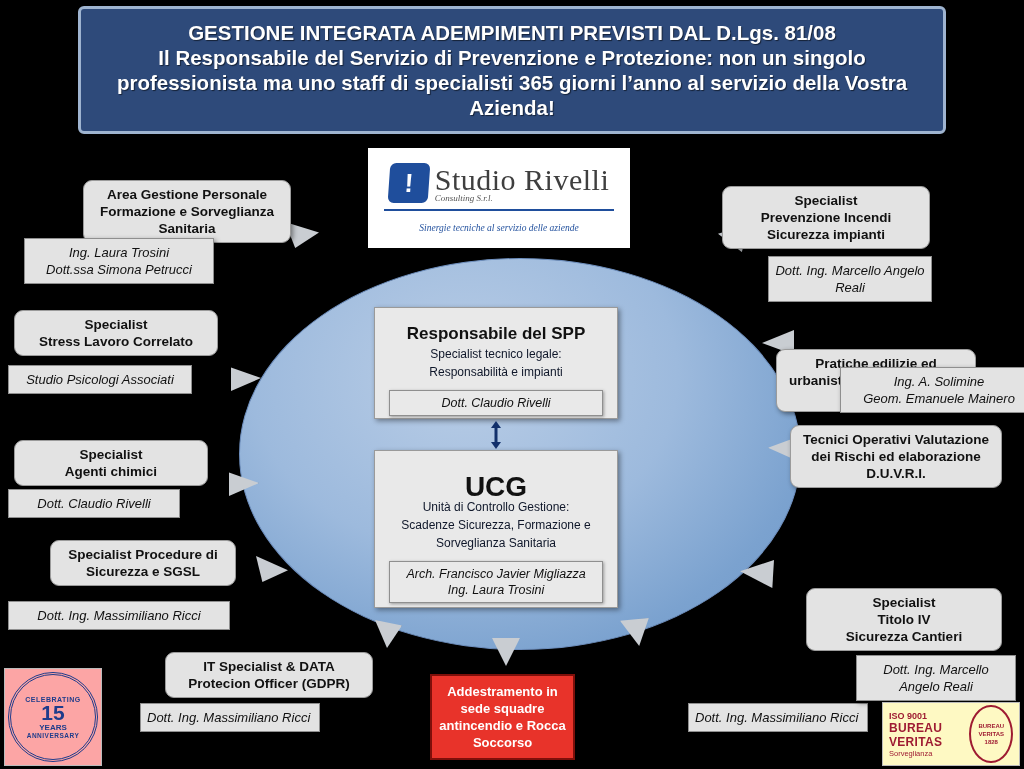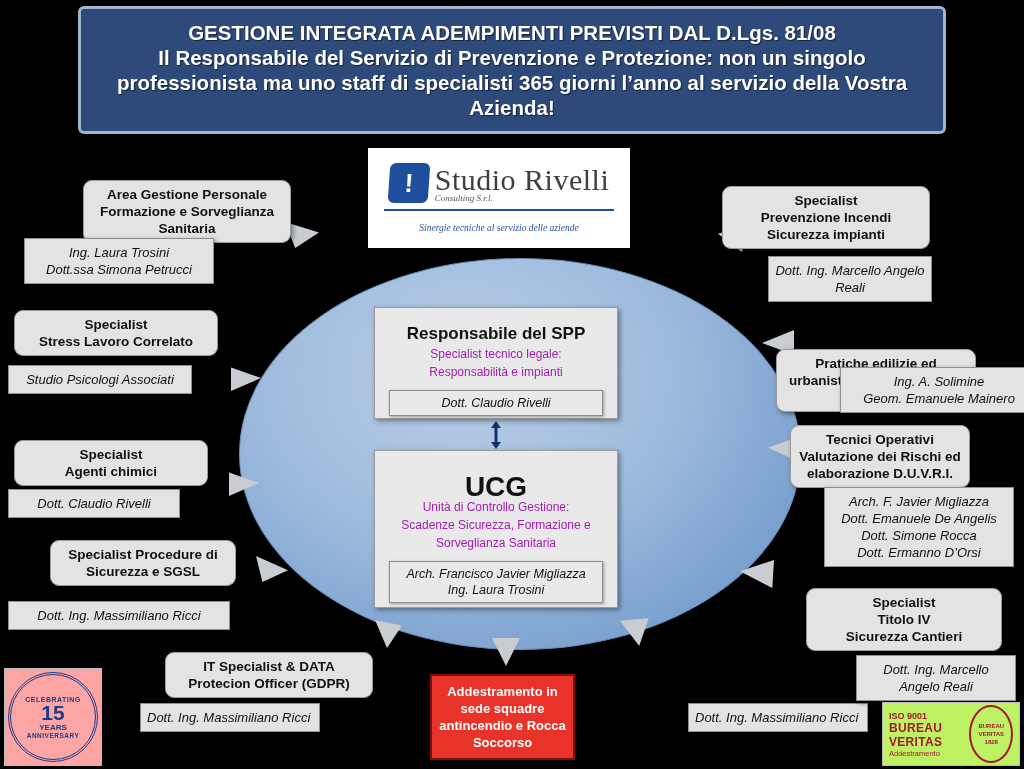--- a/index.html
+++ b/index.html
@@ -76,21 +76,21 @@
     background:#e9e9e9;
     border:1px solid #9a9a9a;
     box-shadow:2px 2px 5px rgba(0,0,0,.4);
     box-sizing:border-box;
     text-align:center;
   }
   #spp-card{left:374px;top:307px;width:244px;height:112px;padding:16px 8px 0 8px;}
   #ucg-card{left:374px;top:450px;width:244px;height:158px;padding:10px 8px 0 8px;}
   .cc-title{font-weight:bold;font-size:17px;color:#111;line-height:20px;}
   .cc-title.big{font-size:28px;margin-top:16px;}
-  .cc-sub{font-size:12px;color:#a21caf;line-height:15px;margin-top:3px;}
+  .cc-sub{font-size:12px;color:#0f172a;line-height:15px;margin-top:3px;}
   .cc-name{
     background:#e9e9e9;border:1px solid #8f8f8f;
     margin:10px 6px 0 6px;padding:4px 4px;
     font-style:italic;font-size:12.5px;color:#111;line-height:16px;
     box-shadow:1px 1px 3px rgba(0,0,0,.35);
   }
   .arrow-vert{
     position:absolute;left:489px;top:421px;width:14px;height:28px;
   }
 
@@ -142,21 +142,21 @@
     display:flex;flex-direction:column;align-items:center;justify-content:center;
     color:#1f3c8b;text-align:center;
   }
   .seal .top{font-size:7px;font-weight:bold;letter-spacing:.5px;}
   .seal .num{font-size:21px;font-weight:bold;line-height:20px;}
   .seal .yr{font-size:8px;font-weight:bold;}
   .seal .bot{font-size:6.5px;font-weight:bold;letter-spacing:.5px;}
 
   .badge-right{
     position:absolute;left:882px;top:702px;width:138px;height:64px;
-    background:#bef264;border:1px solid #bbb;
+    background:#fef9c3;border:1px solid #bbb;
     display:flex;align-items:center;justify-content:space-between;
     padding:0 6px;box-sizing:border-box;
   }
   .bv{color:#9e1b32;text-align:left;}
   .bv .iso{font-size:9px;font-weight:bold;}
   .bv .nm{font-size:12px;font-weight:bold;letter-spacing:.3px;}
   .bv .cert{font-size:7.5px;}
   .bv-mark{
     width:54px;height:54px;border-radius:50%;
     border:2px solid #9e1b32;color:#9e1b32;
@@ -273,27 +273,21 @@
   <div class="sat" style="left:806px;top:588px;">
     <div class="sat-head" style="width:196px;white-space:pre-line;">Specialist
 Titolo IV
 Sicurezza Cantieri</div>
   </div>
   <div class="sat" style="left:856px;top:655px;">
     <div class="sat-body" style="width:160px;">Dott. Ing. Marcello Angelo Reali</div>
   </div>
 
   <div class="sat" style="left:790px;top:425px;">
-    <div class="sat-head" style="width:180px;">Tecnici Operativi Valutazione dei Rischi ed elaborazione D.U.V.R.I.</div>
-  </div>
-  <div class="sat" style="left:824px;top:487px;">
-    <div class="sat-body" style="width:190px;white-space:pre-line;">Arch. F. Javier Migliazza
-Dott. Emanuele De Angelis
-Dott. Simone Rocca
-Dott. Ermanno D’Orsi</div>
+    <div class="sat-head" style="width:212px;">Tecnici Operativi Valutazione dei Rischi ed elaborazione D.U.V.R.I.</div>
   </div>
 
   <div class="sat" style="left:776px;top:305px;">
     <div class="sat-head" style="width:200px;margin-top:44px;">Pratiche edilizie ed urbanistiche, certificazioni, APE</div>
   </div>
   <div class="sat" style="left:840px;top:367px;">
     <div class="sat-body" style="width:198px;white-space:pre-line;">Ing. A. Solimine
 Geom. Emanuele Mainero</div>
   </div>
 
@@ -312,18 +306,18 @@
       <div class="num">15</div>
       <div class="yr">YEARS</div>
       <div class="bot">ANNIVERSARY</div>
     </div>
   </div>
 
   <div class="badge-right">
     <div class="bv">
       <div class="iso">ISO 9001</div>
       <div class="nm">BUREAU VERITAS</div>
-      <div class="cert">Addestramento</div>
+      <div class="cert">Sorveglianza</div>
     </div>
     <div class="bv-mark">BUREAU VERITAS 1828</div>
   </div>
 
 </div>
 
 </body></html>

